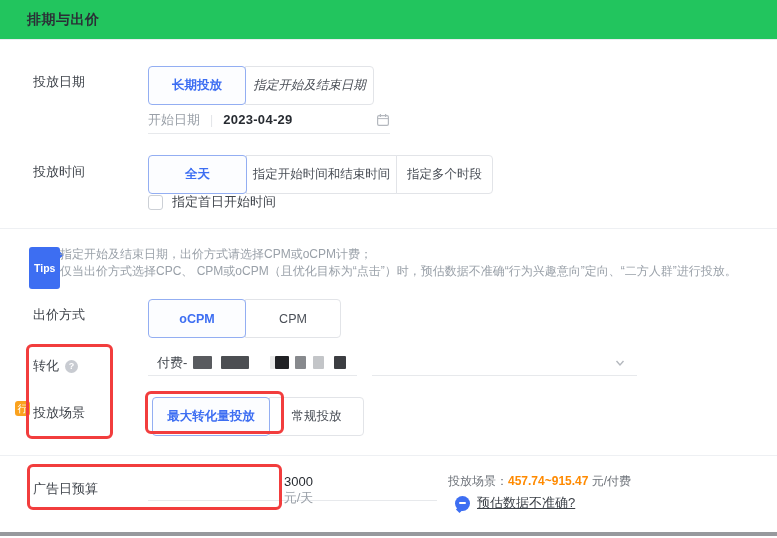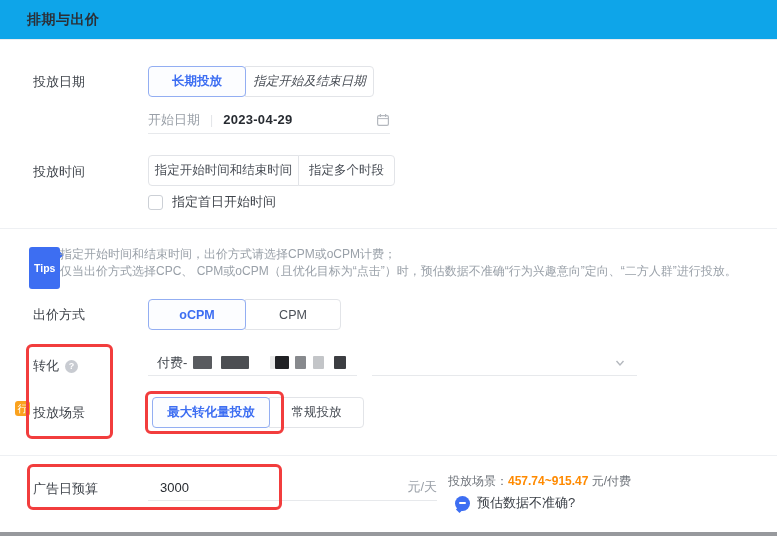--- a/index.html
+++ b/index.html
@@ -1,28 +1,28 @@
 <!DOCTYPE html>
 <html><head>
 <meta charset="utf-8">
 <style>
   html,body{margin:0;padding:0;background:#fff;}
   body{font-family:"Liberation Sans","DejaVu Sans",sans-serif;}
   .page{position:relative;width:777px;height:538px;background:#fff;overflow:hidden;}
 
   
-  .hdr{position:absolute;top:0;left:0;width:777px;height:40px;background:#0ea5e9;
+  .hdr{position:absolute;top:0;left:0;width:777px;height:40px;background:#22c55e;
        border-bottom:1px solid #ebedf0;box-sizing:border-box;display:flex;align-items:center;}
   .hdr-title{margin-left:27px;font-size:14px;font-weight:bold;color:#2b2f36;letter-spacing:.5px;}
 
   .flabel{position:absolute;font-size:13px;color:#40454c;white-space:nowrap;}
 
   
   .btn-group{position:absolute;display:flex;}
-  .btn{height:31px;display:flex;align-items:center;justify-content:center;font-size:12.5px;
+  .btn{height:39px;display:flex;align-items:center;justify-content:center;font-size:12.5px;
        color:#4a4f57;background:#fff;border:1px solid #e2e4e8;box-sizing:border-box;cursor:pointer;
        white-space:nowrap;}
   .btn+.btn{margin-left:-1px;}
   .btn:first-child{border-radius:4px 0 0 4px;}
   .btn:last-child{border-radius:0 4px 4px 0;}
   .btn.selected{color:#3d6ef2;font-weight:bold;border:1px solid #93aef2;background:#fcfdff;
        border-radius:4px;z-index:1;}
 
   
   .ufield{position:absolute;display:flex;align-items:center;border-bottom:1px solid #e7e9ec;
@@ -55,21 +55,21 @@
   .conv-prefix{font-size:13px;color:#40454c;}
   .blocks{display:flex;align-items:center;height:100%;}
   .blocks span{display:inline-block;height:13px;border-radius:1px;}
 
   .chev{width:10px;height:10px;flex:none;}
 
   
   .est-line1{position:absolute;font-size:12px;color:#6e737a;white-space:nowrap;}
   .est-range{color:#ff8a00;font-weight:bold;}
   .est-line2{position:absolute;display:flex;align-items:center;gap:7px;font-size:13px;color:#3c4148;
-             white-space:nowrap;cursor:pointer;}
+             white-space:nowrap;cursor:pointer;text-decoration:underline;}
   .bubble{position:relative;width:15px;height:15px;border-radius:50%;background:#3d6ef2;flex:none;}
   .bubble::before{content:"";position:absolute;left:4px;top:6.5px;width:7px;height:2px;background:#fff;border-radius:1px;}
   .bubble::after{content:"";position:absolute;left:2px;bottom:-1px;width:5px;height:5px;background:#3d6ef2;
                  transform:rotate(45deg);}
 
   .unit{font-size:13px;color:#9aa0a8;}
   .budget-val{font-size:13px;color:#272b31;}
 
   
   .anno{position:absolute;border:3px solid #f23d3d;border-radius:6px;background:transparent;z-index:6;
@@ -102,34 +102,35 @@
     <svg class="cal" width="14" height="14" viewBox="0 0 14 14">
       <rect x="1.6" y="2.6" width="10.8" height="9.8" rx="1.4" fill="none" stroke="#b4b8be" stroke-width="1.2"></rect>
       <line x1="4.4" y1="1" x2="4.4" y2="4" stroke="#b4b8be" stroke-width="1.2"></line>
       <line x1="9.6" y1="1" x2="9.6" y2="4" stroke="#b4b8be" stroke-width="1.2"></line>
       <line x1="1.6" y1="5.6" x2="12.4" y2="5.6" stroke="#b4b8be" stroke-width="1"></line>
     </svg>
   </div>
 
   <div class="flabel" style="left:33px;top:163px;">投放时间</div>
   <div class="btn-group" style="left:148px;top:155px;">
+    <div class="btn selected" style="width:99px;">全天</div>
     <div class="btn" style="width:151px;">指定开始时间和结束时间</div>
     <div class="btn" style="width:97px;">指定多个时段</div>
   </div>
 
   <div class="cb-row" style="left:148px;top:193px;">
     <span class="checkbox"></span>
     <span>指定首日开始时间</span>
   </div>
 
   <div class="sep" style="top:228px;"></div>
 
   <div class="tips-badge" style="left:29px;top:247px;">Tips</div>
   <div class="tips-text" style="left:60px;top:246px;">
-    <div>指定开始时间和结束时间，出价方式请选择CPM或oCPM计费；</div>
+    <div>指定开始及结束日期，出价方式请选择CPM或oCPM计费；</div>
     <div>仅当出价方式选择CPC、 CPM或oCPM（且优化目标为“点击”）时，预估数据不准确“行为兴趣意向”定向、“二方人群”进行投放。</div>
   </div>
 
   <div class="flabel" style="left:33px;top:306px;">出价方式</div>
   <div class="btn-group" style="left:148px;top:299px;">
     <div class="btn selected" style="width:98px;">oCPM</div>
     <div class="btn" style="width:96px;">CPM</div>
   </div>
 
   <div class="flabel" style="left:33px;top:357px;display:flex;align-items:center;gap:6px;">
@@ -158,21 +159,21 @@
   <div class="marker" style="left:15px;top:401px;">行</div>
   <div class="flabel" style="left:33px;top:404px;">投放场景</div>
   <div class="btn-group" style="left:152px;top:397px;">
     <div class="btn selected" style="width:118px;">最大转化量投放</div>
     <div class="btn" style="width:95px;">常规投放</div>
   </div>
 
   <div class="sep" style="top:455px;"></div>
 
   <div class="flabel" style="left:33px;top:480px;">广告日预算</div>
-  <div class="ufield" style="left:148px;top:474px;width:289px;height:27px;padding-left:12px;">
+  <div class="ufield" style="left:148px;top:474px;width:289px;height:27px;padding-left:12px;flex-direction:column;">
     <span class="budget-val">3000</span>
     <span class="grow"></span>
     <span class="unit">元/天</span>
   </div>
 
   <div class="est-line1" style="left:448px;top:473px;">
     <span>投放场景：</span><span class="est-range">457.74~915.47</span>
     <span>元/付费</span>
   </div>
   <div class="est-line2" style="left:455px;top:494px;">

